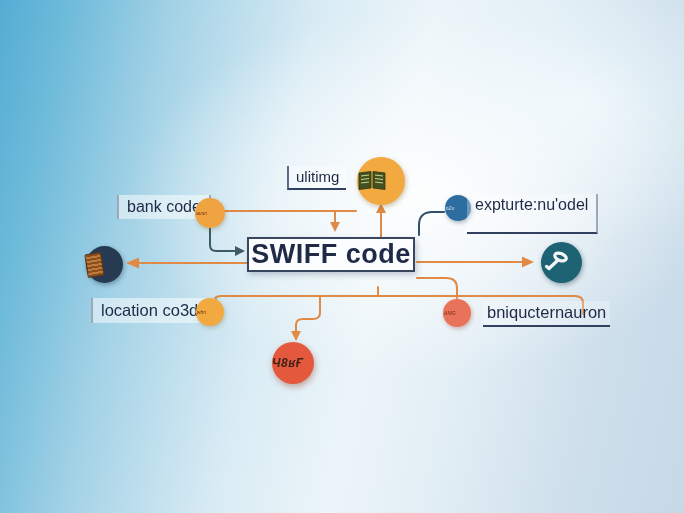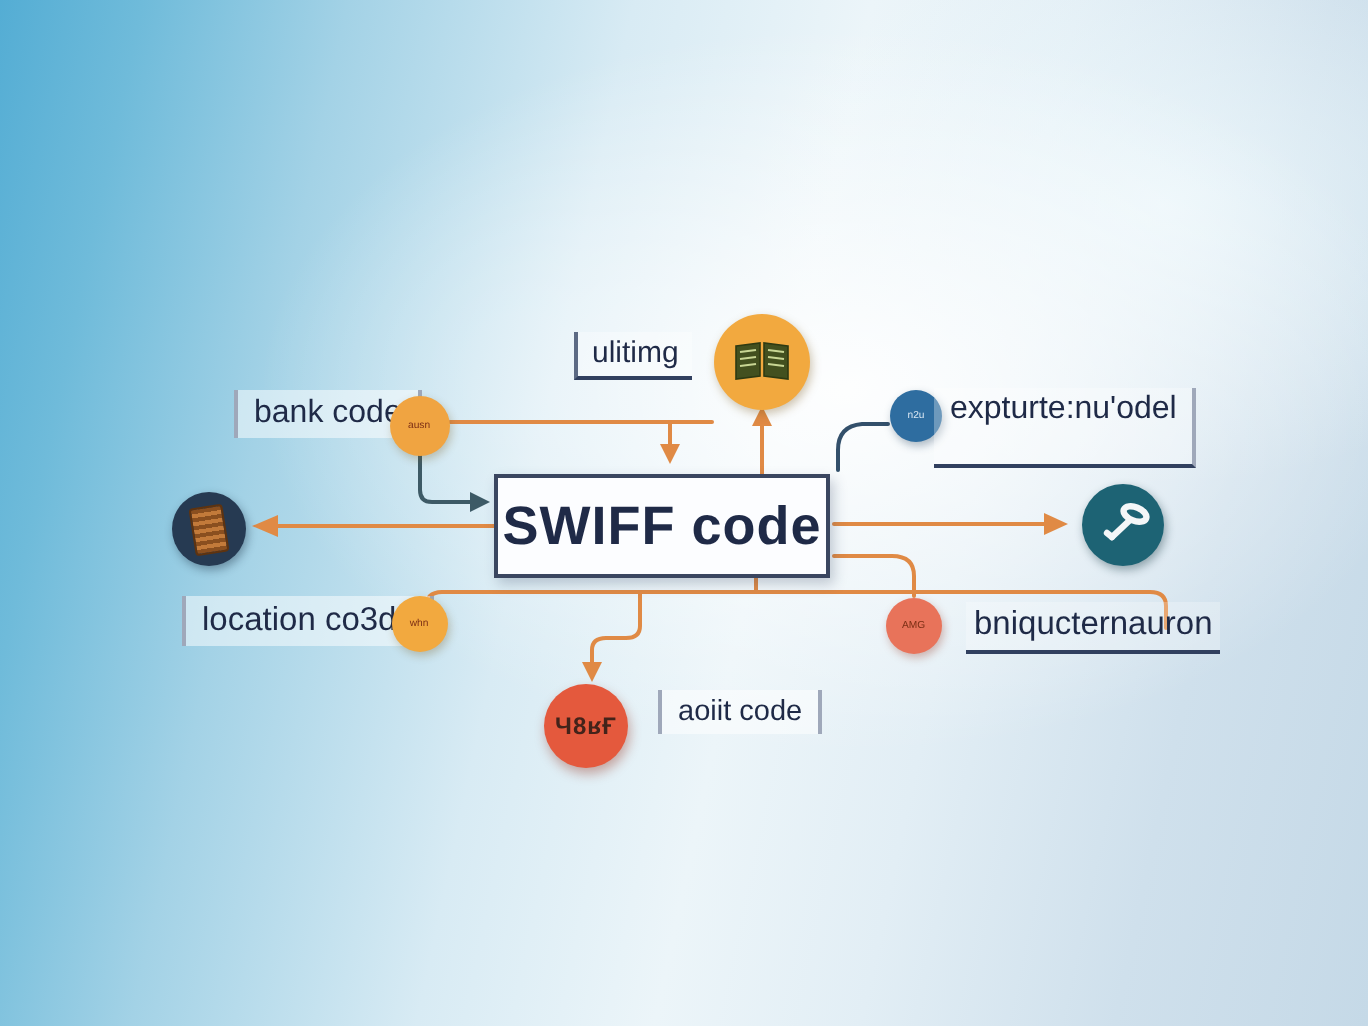--- a/index.html
+++ b/index.html
@@ -15,30 +15,30 @@
   .ln{fill:none; stroke-width:2; stroke-linecap:round;}
   .ln-o{stroke:var(--line-orange);}
   .ln-t{stroke:var(--line-teal);}
   .ln-n{stroke:var(--line-navy);}
   .ar-o{fill:var(--line-orange); stroke:none;}
   .ar-t{fill:var(--line-teal); stroke:none;}
 
   .node{position:absolute; box-sizing:border-box;}
 
   .center-box{
-    left:247px; top:237px; width:168px; height:52px;
+    left:247px; top:237px; width:168px; height:35px;
     background:var(--box-bg); border:2px solid var(--box-border);
     box-shadow:2px 3px 6px rgba(40,60,90,0.25);
     display:flex; align-items:center; justify-content:center;
   }
   .center-box .title{
     font-size:27px; font-weight:700; color:var(--text-navy); letter-spacing:0.5px;
   }
 
-  .circ{position:absolute; border-radius:50%; display:flex; align-items:center; justify-content:center;}
+  .circ{position:absolute; border-radius:50%; display:flex; align-items:center; font-style:italic;}
   .c-build {left:357px; top:157px; width:48px; height:48px; background:var(--circle-yellow); box-shadow:1px 2px 5px rgba(120,90,30,0.35);}
   .c-bank  {left:195px; top:198px; width:30px; height:30px; background:var(--circle-orange-small); box-shadow:1px 2px 4px rgba(120,90,30,0.3);}
   .c-model {left:445px; top:195px; width:26px; height:26px; background:var(--circle-blue); box-shadow:1px 2px 4px rgba(30,60,90,0.35);}
   .c-ledger{left:86px;  top:246px; width:37px; height:37px; background:var(--circle-navy); box-shadow:1px 2px 5px rgba(20,40,60,0.4);}
   .c-key   {left:541px; top:242px; width:41px; height:41px; background:var(--circle-teal); box-shadow:1px 2px 5px rgba(15,50,60,0.4);}
   .c-loc   {left:196px; top:298px; width:28px; height:28px; background:var(--circle-yellow); box-shadow:1px 2px 4px rgba(120,90,30,0.3);}
   .c-uniq  {left:443px; top:299px; width:28px; height:28px; background:var(--circle-salmon); box-shadow:1px 2px 4px rgba(150,60,40,0.35);}
   .c-acct  {left:272px; top:342px; width:42px; height:42px; background:var(--circle-red); box-shadow:1px 3px 6px rgba(150,50,30,0.4);}
 
   .badge{font-size:6px; line-height:6px; transform:scale(0.85); color:#7c2f15; letter-spacing:0;}
@@ -150,15 +150,14 @@
   </div>
 
   <div class="circ c-uniq">
     <span class="badge">AMG</span>
   </div>
   <div class="lbl l-uniq underln">bniqucternauron</div>
 
   <div class="circ c-acct">
     <span class="badge badge-big">Ч8ʁҒ</span>
   </div>
-  <div class="lbl l-acct bars-both">aoiit code</div>
 
 </div>
 
 </body></html>

